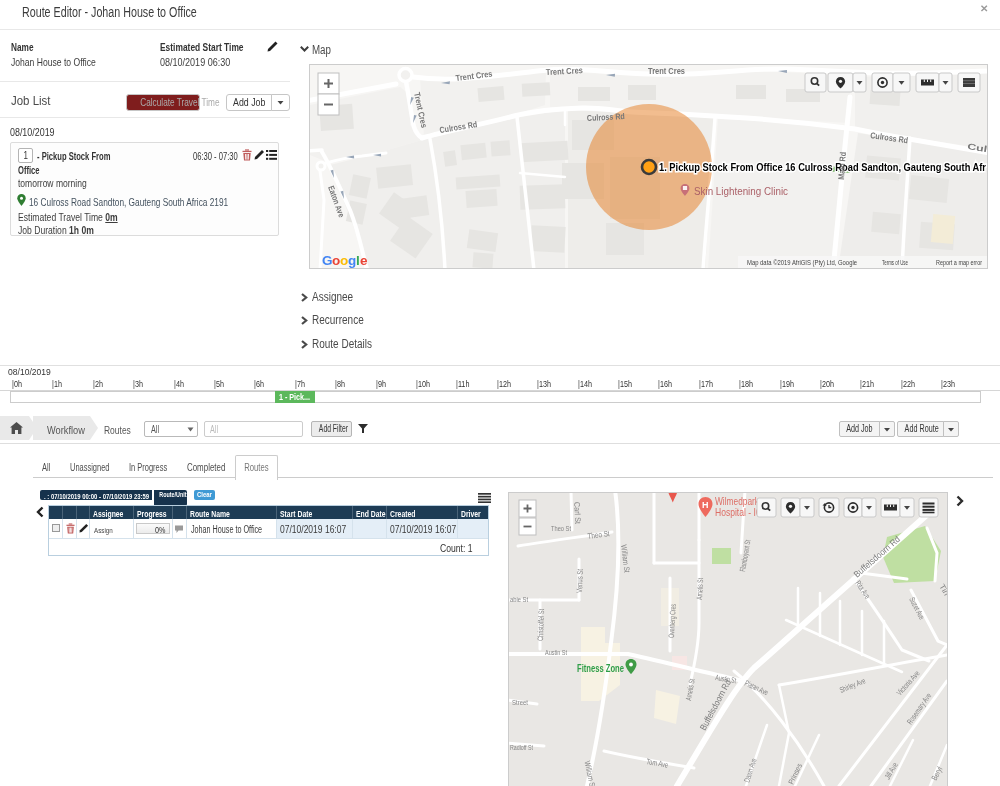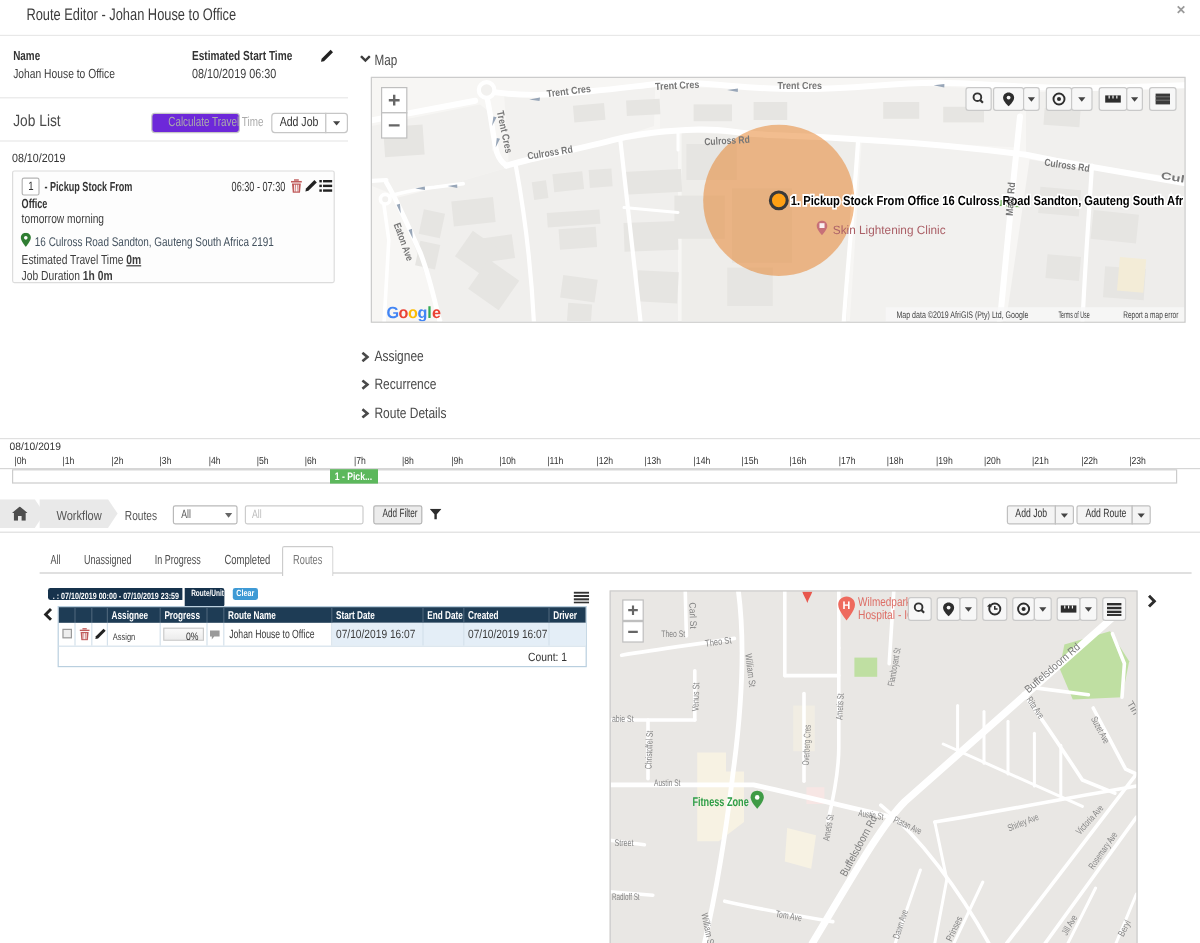--- a/index.html
+++ b/index.html
@@ -22,21 +22,21 @@
 <div class="t" style="left:11px;top:41px;font-size:11px;font-weight:bold;color:#333;">Name</div>
 <div class="t" style="left:11px;top:56px;font-size:11px;color:#3d3d3d;transform:scaleX(0.78);">Johan House to Office</div>
 <div class="t" style="left:160px;top:41px;font-size:11px;font-weight:bold;color:#333;transform:scaleX(0.765);">Estimated Start Time</div>
 <div class="t" style="left:160px;top:56px;font-size:11px;color:#3d3d3d;transform:scaleX(0.82);">08/10/2019 06:30</div>
 <svg class="abs" style="left:266px;top:40px;" width="13" height="13" viewBox="0 0 13 13">
     <path d="M1.5 11.5 L2 9 L9.5 1.5 L11.5 3.5 L4 11 Z" fill="#222"></path>
   </svg>
 <div class="hr" style="left:0;top:81px;width:290px;"></div>
 
 <div class="t" style="left:11px;top:93px;font-size:13.5px;color:#4a4a4a;transform:scaleX(0.85);">Job List</div>
-<div class="btn" style="left:126px;top:94px;width:74px;height:17px;line-height:15px;background:#6d28d9;color:#ababab;text-align:center;text-decoration:underline;"><span>Calculate Travel Time</span></div>
+<div class="btn" style="left:126px;top:94px;width:74px;height:17px;line-height:15px;background:#7f1d1d;color:#ababab;text-align:center;text-decoration:underline;"><span>Calculate Travel Time</span></div>
 <div class="btn" style="left:226px;top:94px;width:46px;height:17px;line-height:15px;border-radius:3px 0 0 3px;text-align:center;"><span style="transform:scaleX(0.8);">Add Job</span></div>
 <div class="btn" style="left:271px;top:94px;width:19px;height:17px;border-radius:0 3px 3px 0;"><svg width="17" height="15" viewBox="0 0 17 15">
       <path d="M5.5 6 L11.5 6 L8.5 9.5 Z" fill="#444"></path>
     </svg></div>
 <div class="hr" style="left:0;top:117px;width:290px;"></div>
 
 <div class="t" style="left:10px;top:127px;font-size:10px;color:#333;transform:scaleX(0.89);">08/10/2019</div>
 
 <div class="abs" style="left:10px;top:142px;width:269px;height:94px;border:1px solid #dcdcdc;border-radius:2px;background:#fdfdfd;box-sizing:border-box;"></div>
 <div class="abs" style="left:18px;top:148px;width:13px;height:13px;border:1px solid #b4b4b4;border-radius:2px;background:#fff;text-align:center;font-size:10px;line-height:13px;color:#333;"><span style="white-space:nowrap;display:inline-block;transform:scaleX(0.8);">1</span></div>

